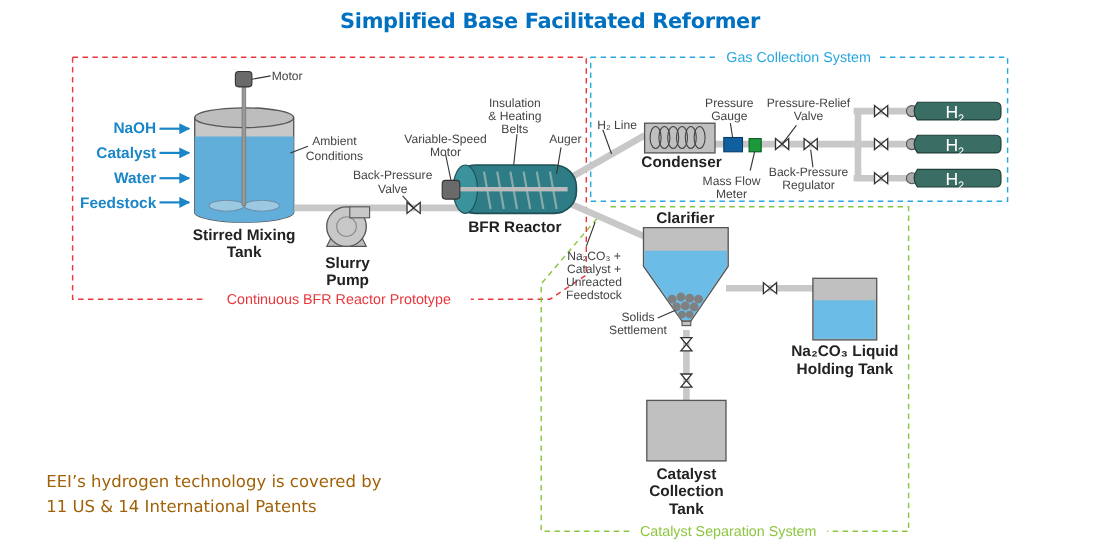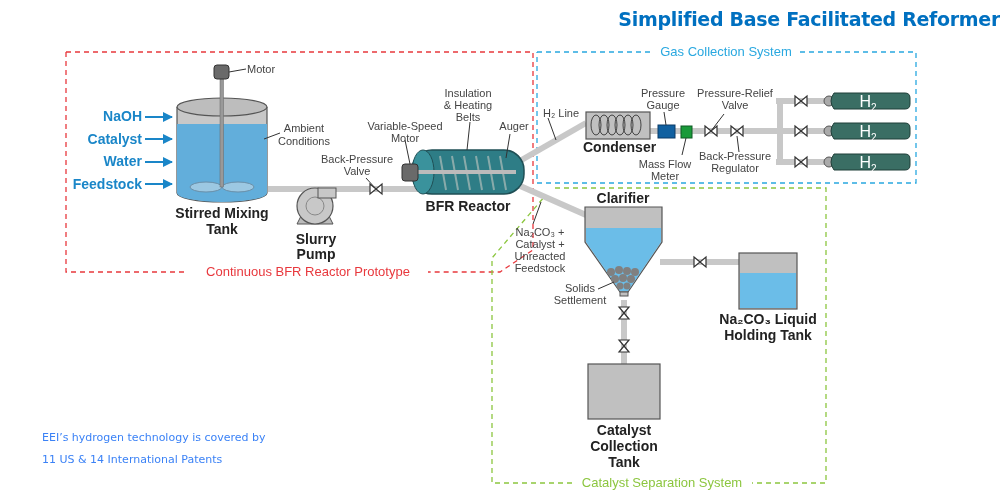--- a/index.html
+++ b/index.html
@@ -1,24 +1,24 @@
 <!DOCTYPE html>
 <html><head>
 <meta charset="utf-8">
 <style>
   html, body { margin:0; padding:0; background:#ffffff; }
   body { width:1000px; height:497px; position:relative; overflow:hidden; font-family:"Liberation Sans", sans-serif; }
-  #title { position:absolute; left:0; top:8px; width:1000px; text-align:right; font-family:"DejaVu Sans", sans-serif; font-weight:bold; font-size:19px; color:#0070C0; letter-spacing:-0.3px; }
+  #title { position:absolute; left:0; top:8px; width:1000px; text-align:center; font-family:"DejaVu Sans", sans-serif; font-weight:bold; font-size:19px; color:#0070C0; letter-spacing:-0.3px; }
   #diagram { position:absolute; left:0; top:0; width:1000px; height:497px; }
   .lbl { font-family:"Liberation Sans", sans-serif; font-size:11px; fill:#444; }
   .blbl { font-family:"Liberation Sans", sans-serif; font-size:14px; font-weight:bold; fill:#222; }
   .inlbl { font-family:"Liberation Sans", sans-serif; font-size:14px; font-weight:bold; fill:#1a86c8; }
   .sys { font-family:"Liberation Sans", sans-serif; font-size:13px; }
   .h2 { font-family:"Liberation Sans", sans-serif; font-size:16px; fill:#fff; }
-  #patent { position:absolute; left:42px; top:427px; font-family:"DejaVu Sans", sans-serif; font-size:11px; color:#3b82f6; line-height:22px; }
+  #patent { position:absolute; left:42px; top:427px; font-family:"DejaVu Sans", sans-serif; font-size:15px; color:#a16207; line-height:22px; }
   #patent .b { font-weight:normal; }
 </style>
 </head>
 <body>
 
 <div id="title">Simplified Base Facilitated Reformer</div>
 
 <svg id="diagram" viewBox="0 0 1000 497" xmlns="http://www.w3.org/2000/svg">
   <defs>
     <marker id="arr" viewBox="0 0 10 10" refX="9" refY="5" markerWidth="5" markerHeight="5" orient="auto">

